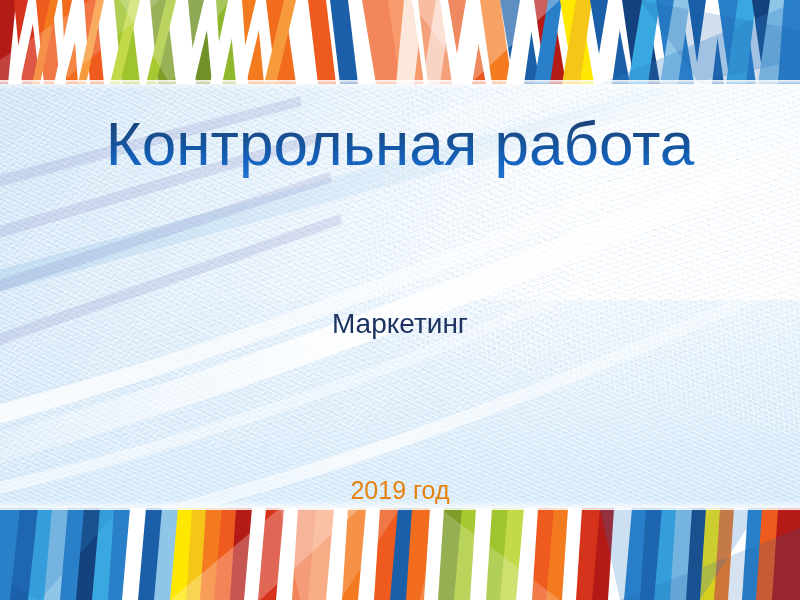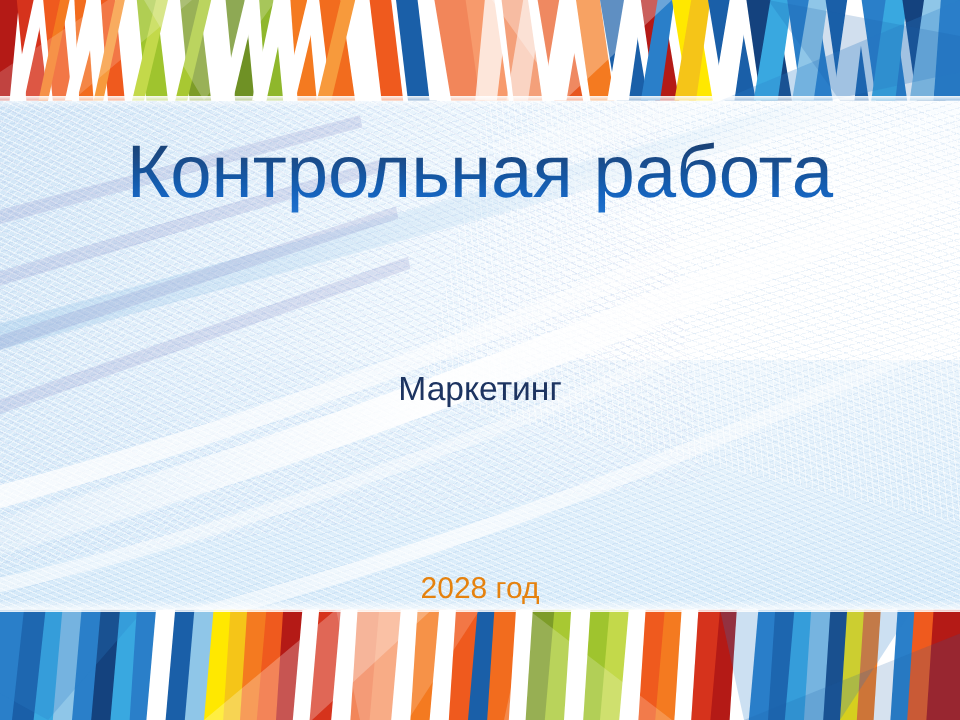--- a/index.html
+++ b/index.html
@@ -367,16 +367,16 @@
       </g>
     </svg>
   </div>
   <div class="band-fade-bottom"></div>
 
   <div class="text-layer">
     <div id="title">Контрольная работа</div>
 
     <div id="subtitle">Маркетинг</div>
 
-    <div id="year">2028 год</div>
+    <div id="year">2019 год</div>
   </div>
 
 </div>
 
 </body></html>

